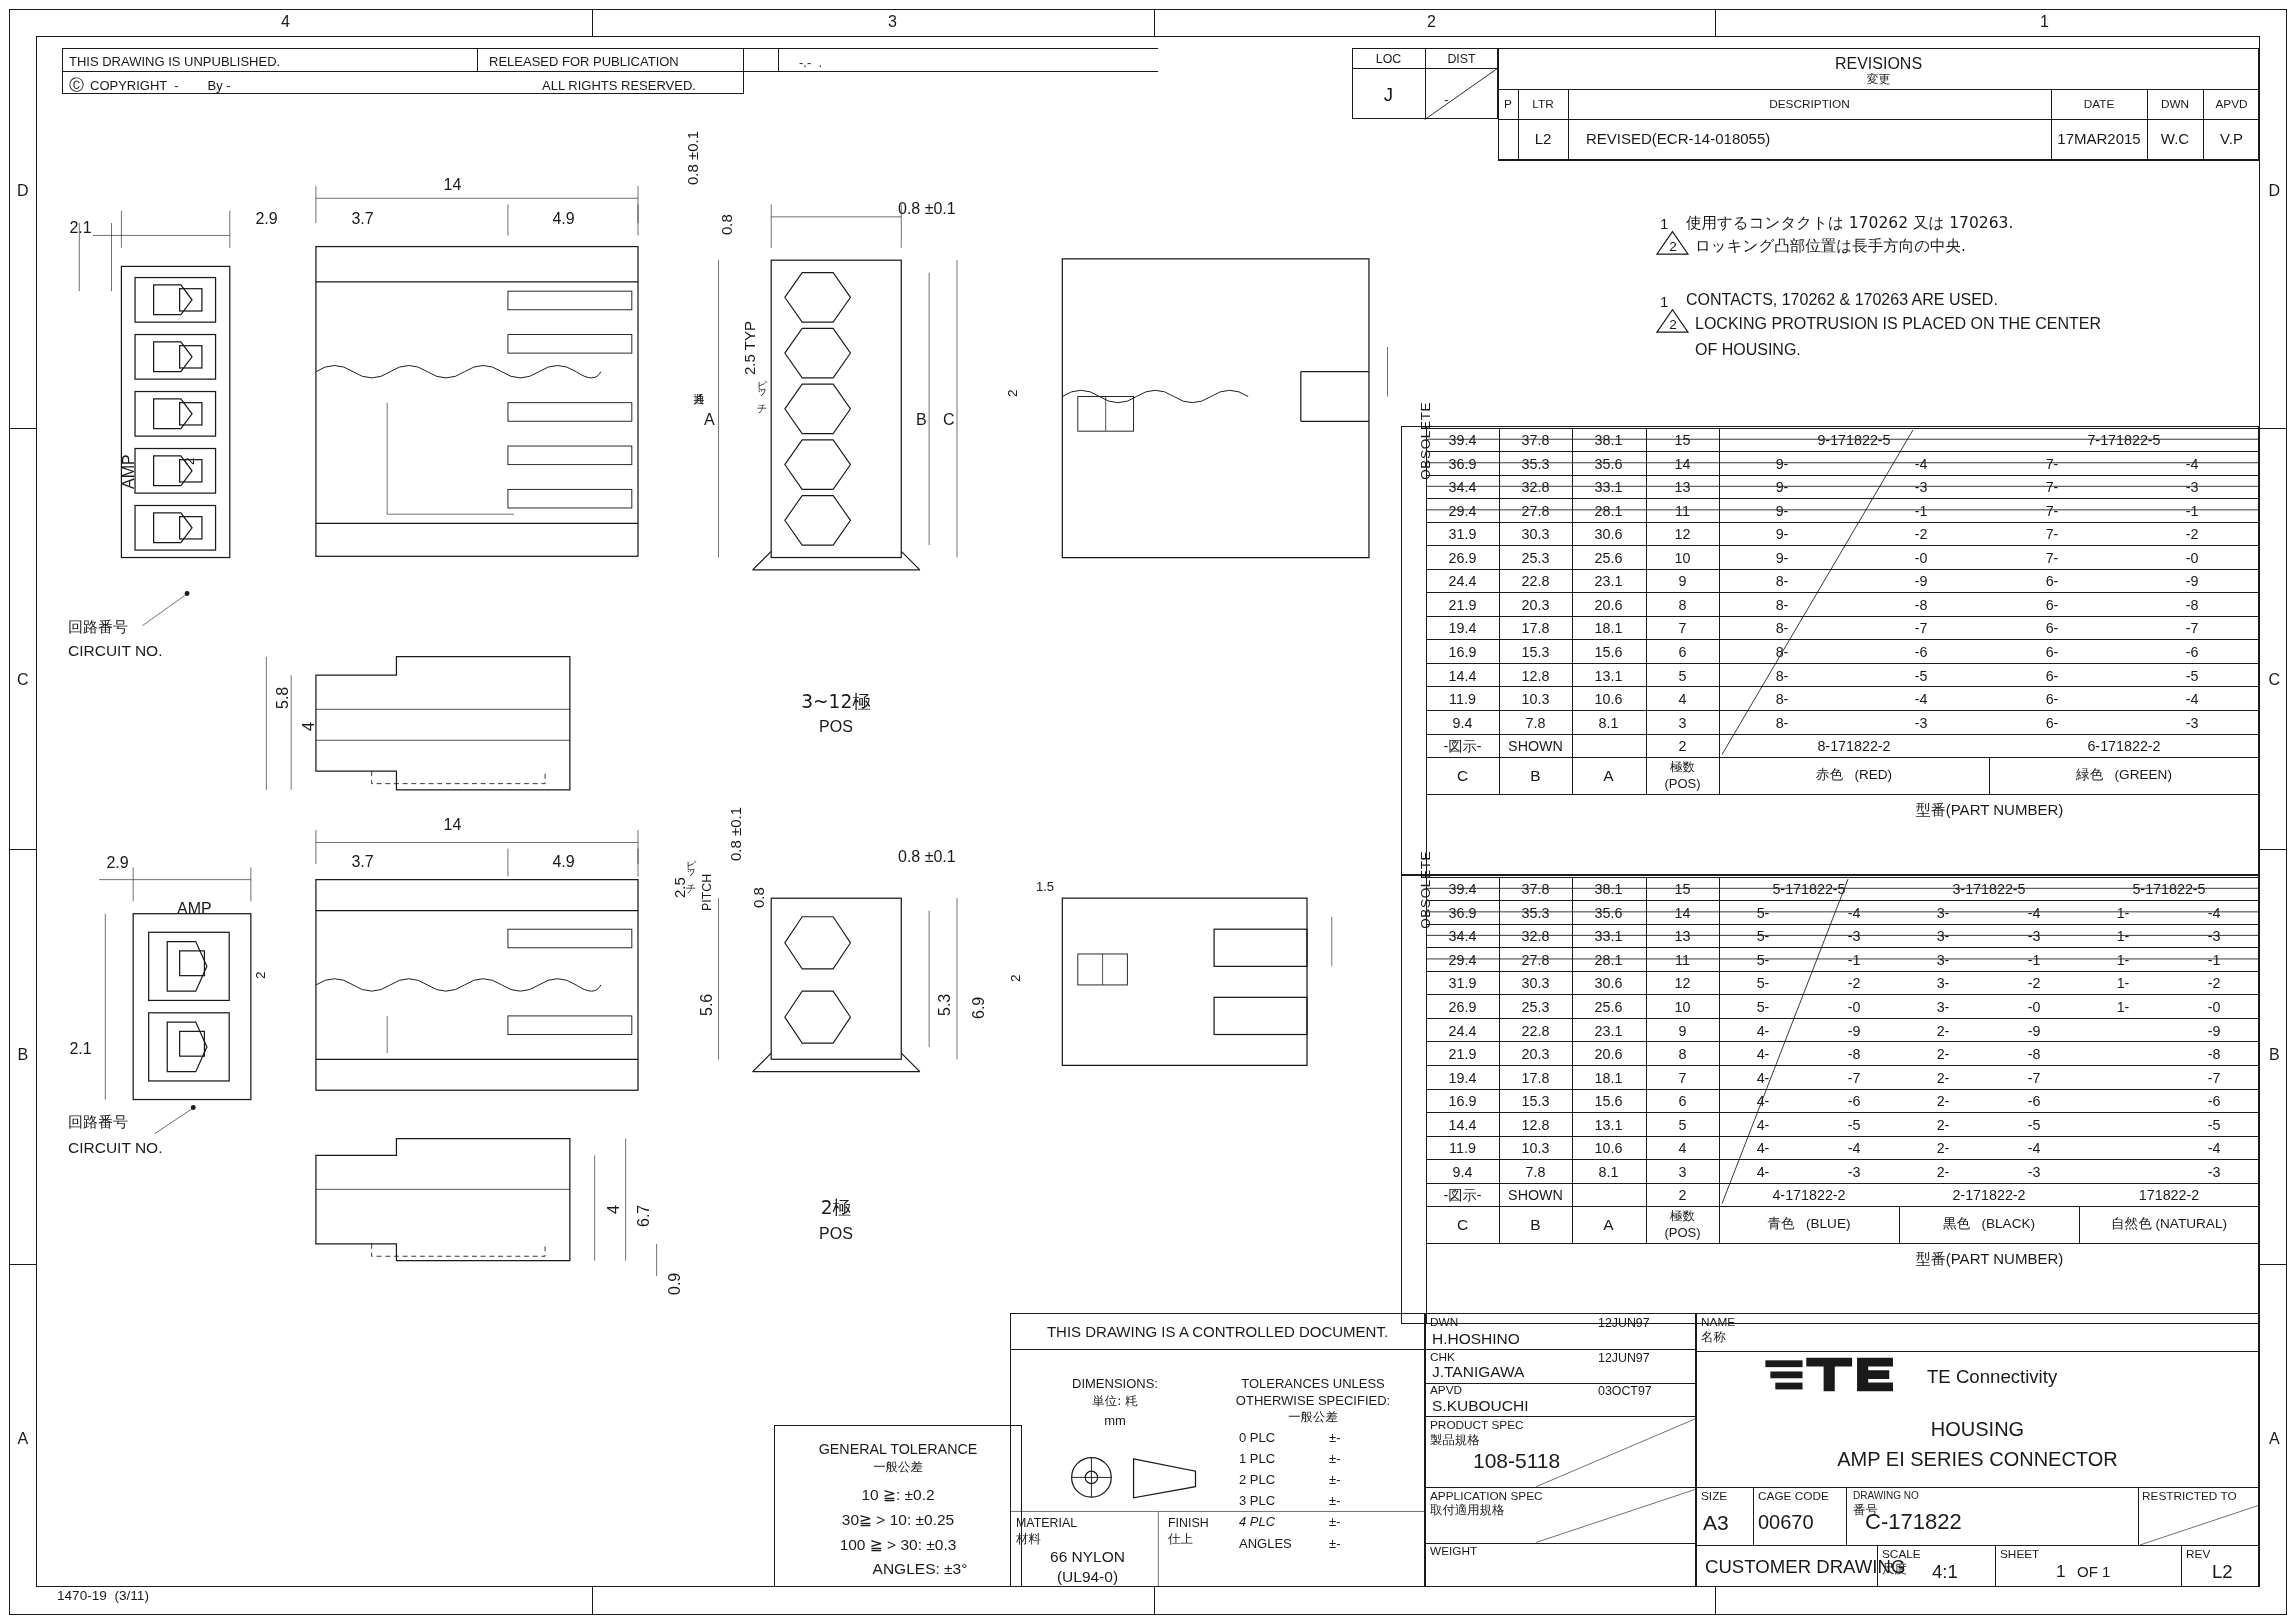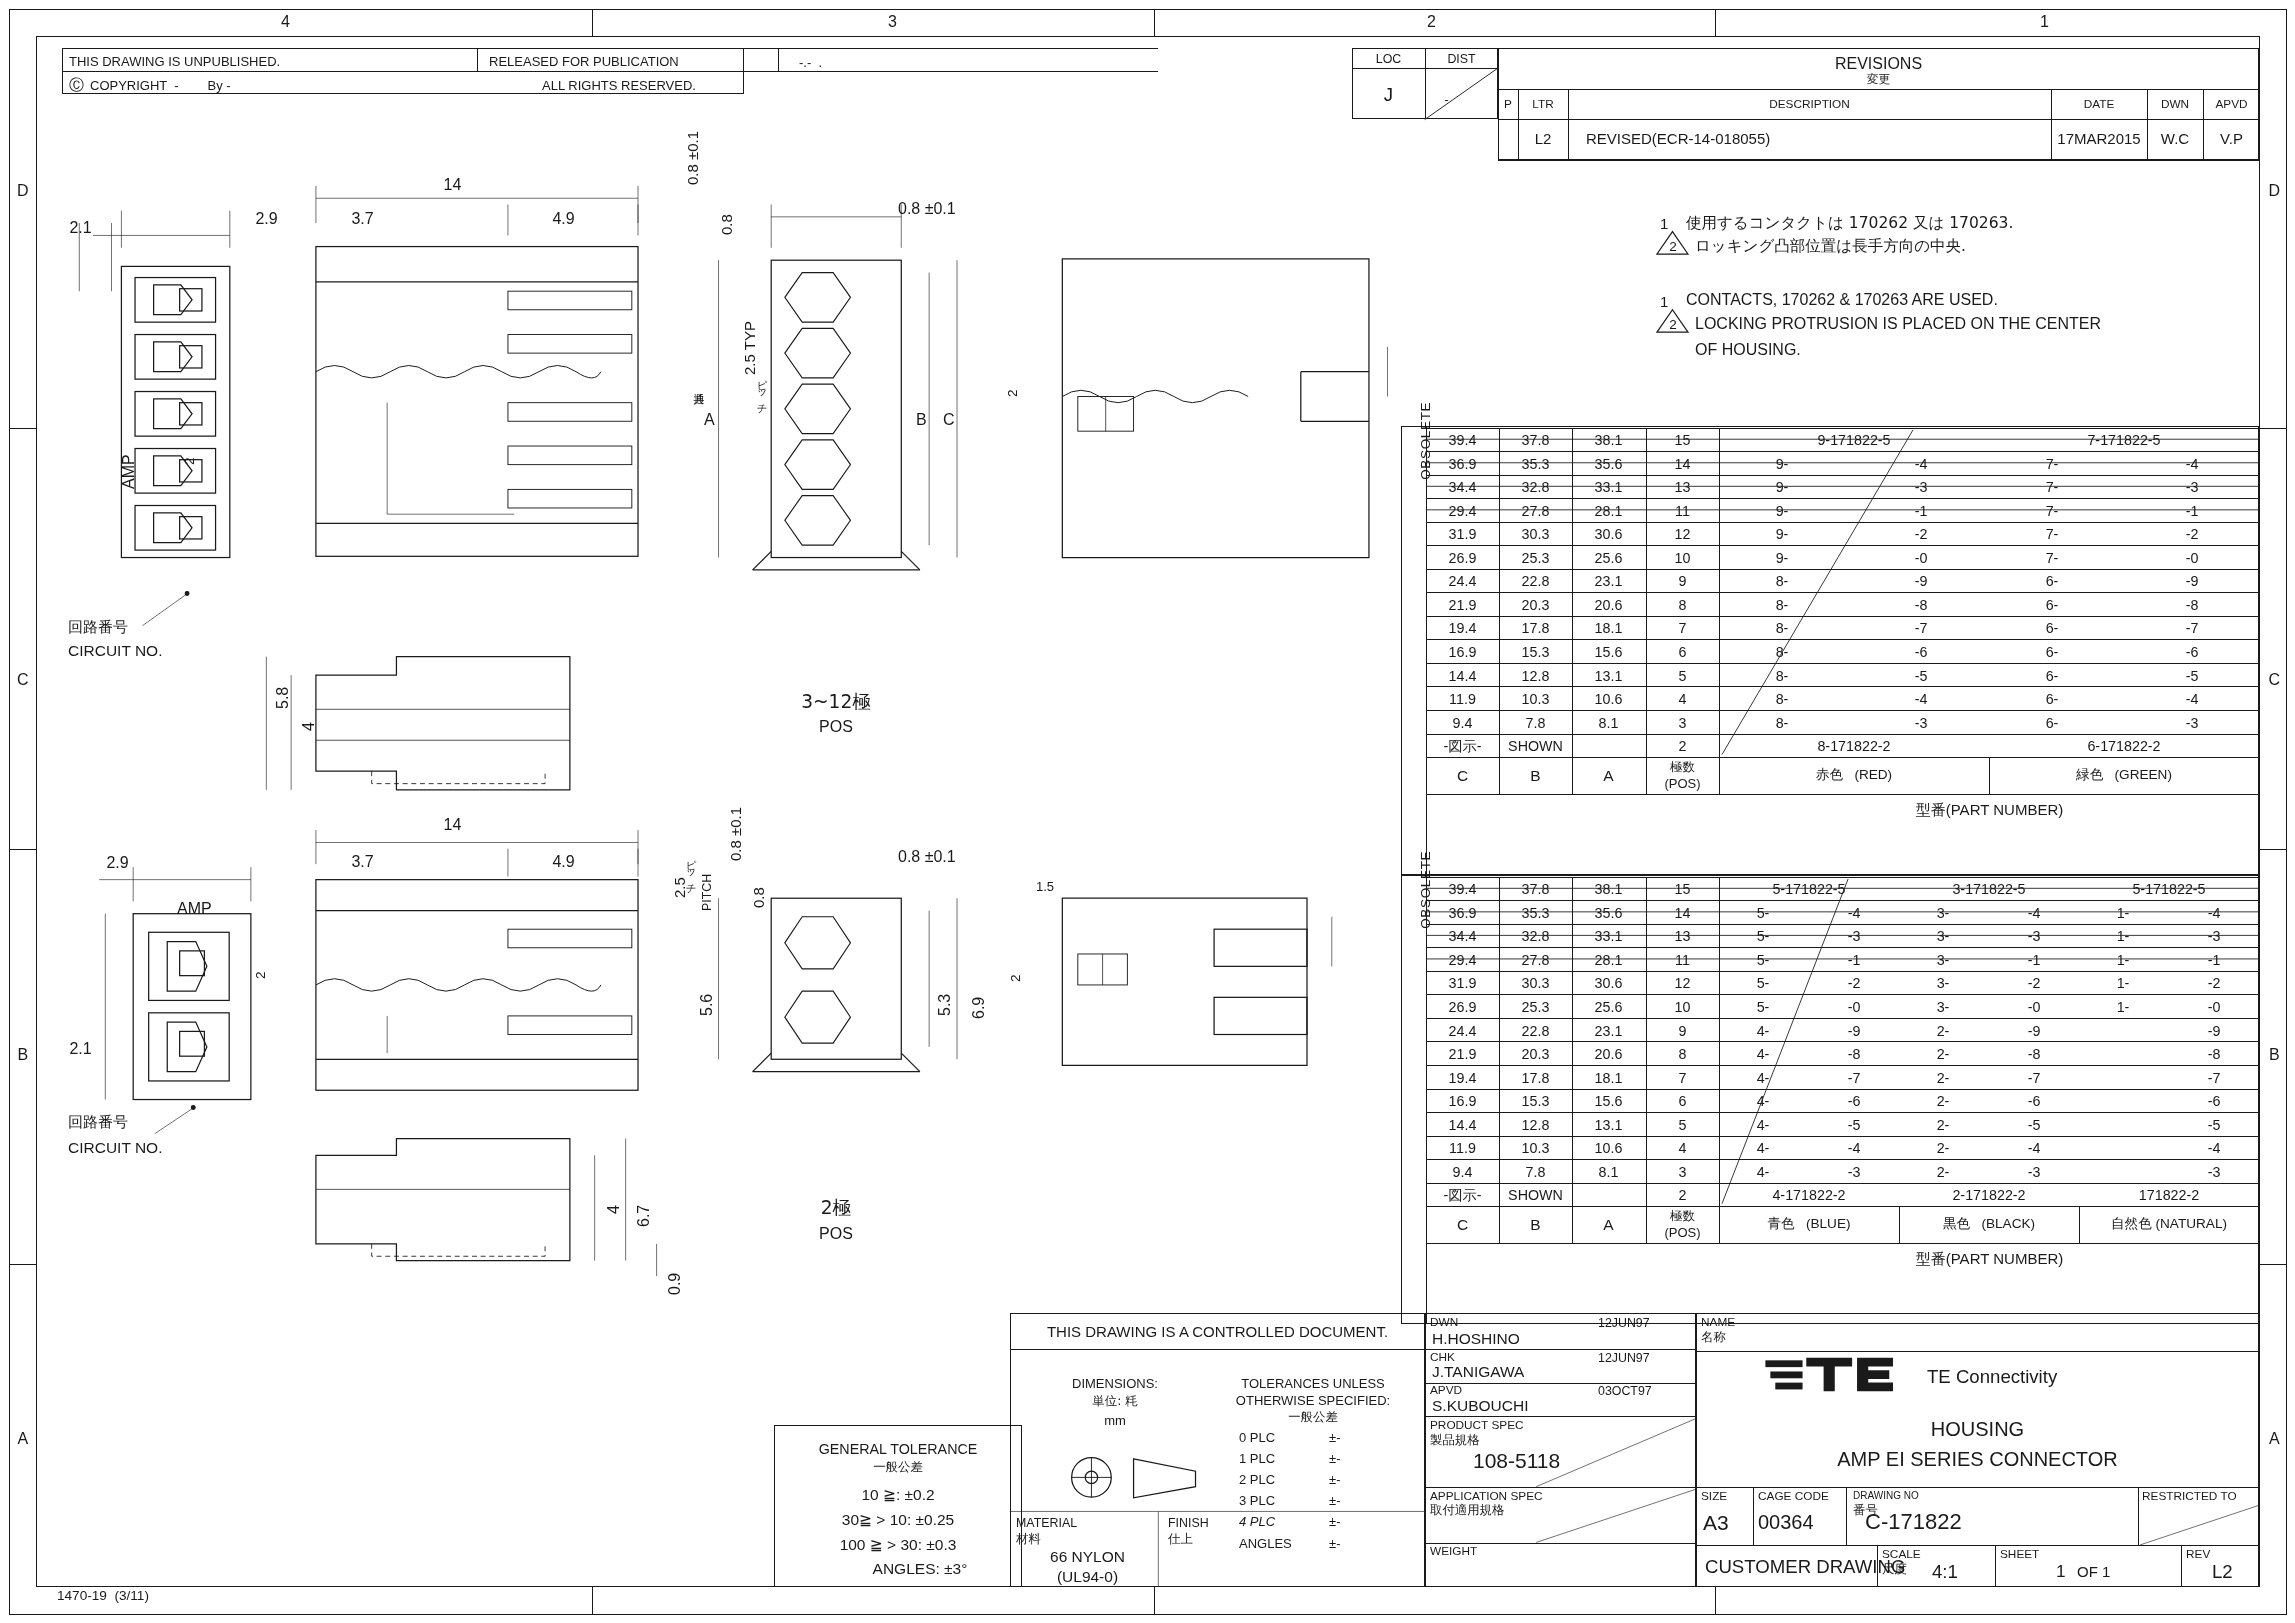--- a/index.html
+++ b/index.html
@@ -743,21 +743,21 @@
       <path d="M2998 2192 L3056 2192 L3056 2206 L3016 2206 L3016 2212 L3050 2212 L3050 2226 L3016 2226 L3016 2232 L3056 2232 L3056 2246 L2998 2246 Z"></path>
     </g>
   </svg>
   <div class="t" style="left:1927px;top:1368px;font-size:18.6px;">TE Connectivity</div>
   <div class="t c" style="left:1696px;top:1419px;width:563px;font-size:20px;">HOUSING</div>
   <div class="t c" style="left:1696px;top:1449px;width:563px;font-size:20px;">AMP EI SERIES CONNECTOR</div>
 
   <div class="t" style="left:1701px;top:1491px;font-size:11.8px;">SIZE</div>
   <div class="t" style="left:1703px;top:1512px;font-size:21px;">A3</div>
   <div class="t" style="left:1758px;top:1491px;font-size:11.8px;">CAGE CODE</div>
-  <div class="t" style="left:1758px;top:1512px;font-size:20px;">00364</div>
+  <div class="t" style="left:1758px;top:1512px;font-size:20px;">00670</div>
   <div class="t" style="left:1853px;top:1491px;font-size:10px;">DRAWING NO</div>
   <div class="t jp" style="left:1853px;top:1504px;font-size:12.4px;">番号</div>
   <div class="t" style="left:1865px;top:1511px;font-size:22px;">C-171822</div>
   <div class="t" style="left:2142px;top:1491px;font-size:11.8px;">RESTRICTED TO</div>
   <svg width="2295" height="1623" style="pointer-events:none" viewBox="0 0 3705 2620">
     <line x1="3455" y1="2494" x2="3647" y2="2430" stroke="#1a1a1a" stroke-width="1"></line>
   </svg>
 
   <div class="t" style="left:1705px;top:1558px;font-size:18.6px;">CUSTOMER DRAWING</div>
   <div class="t" style="left:1882px;top:1549px;font-size:11.8px;">SCALE</div>

